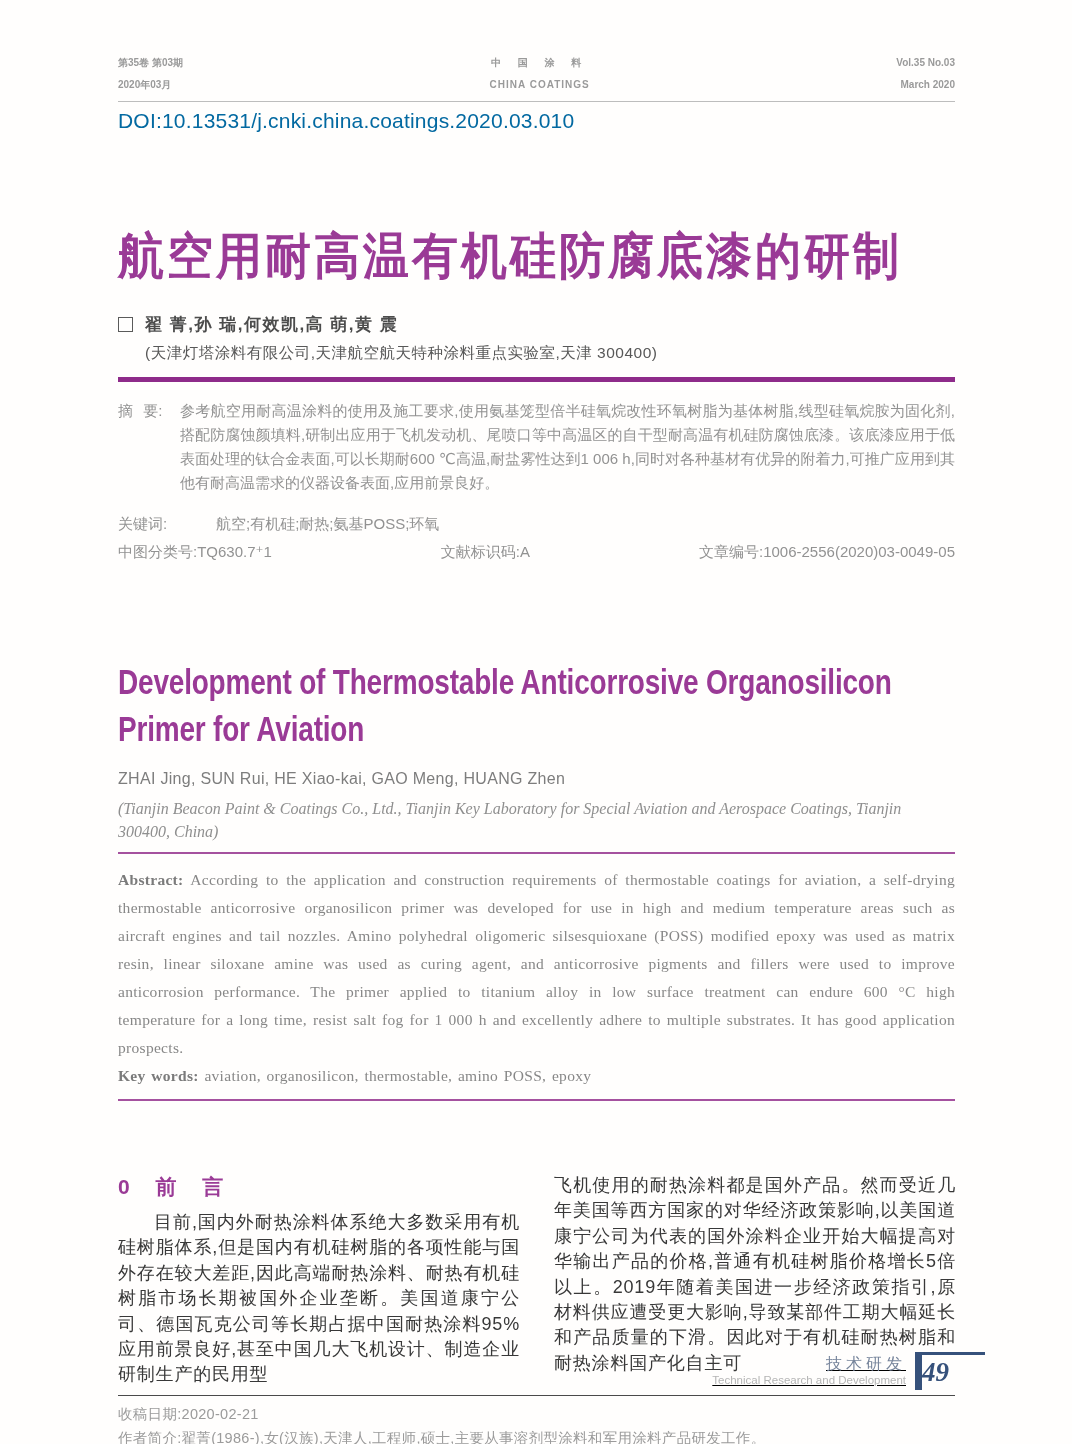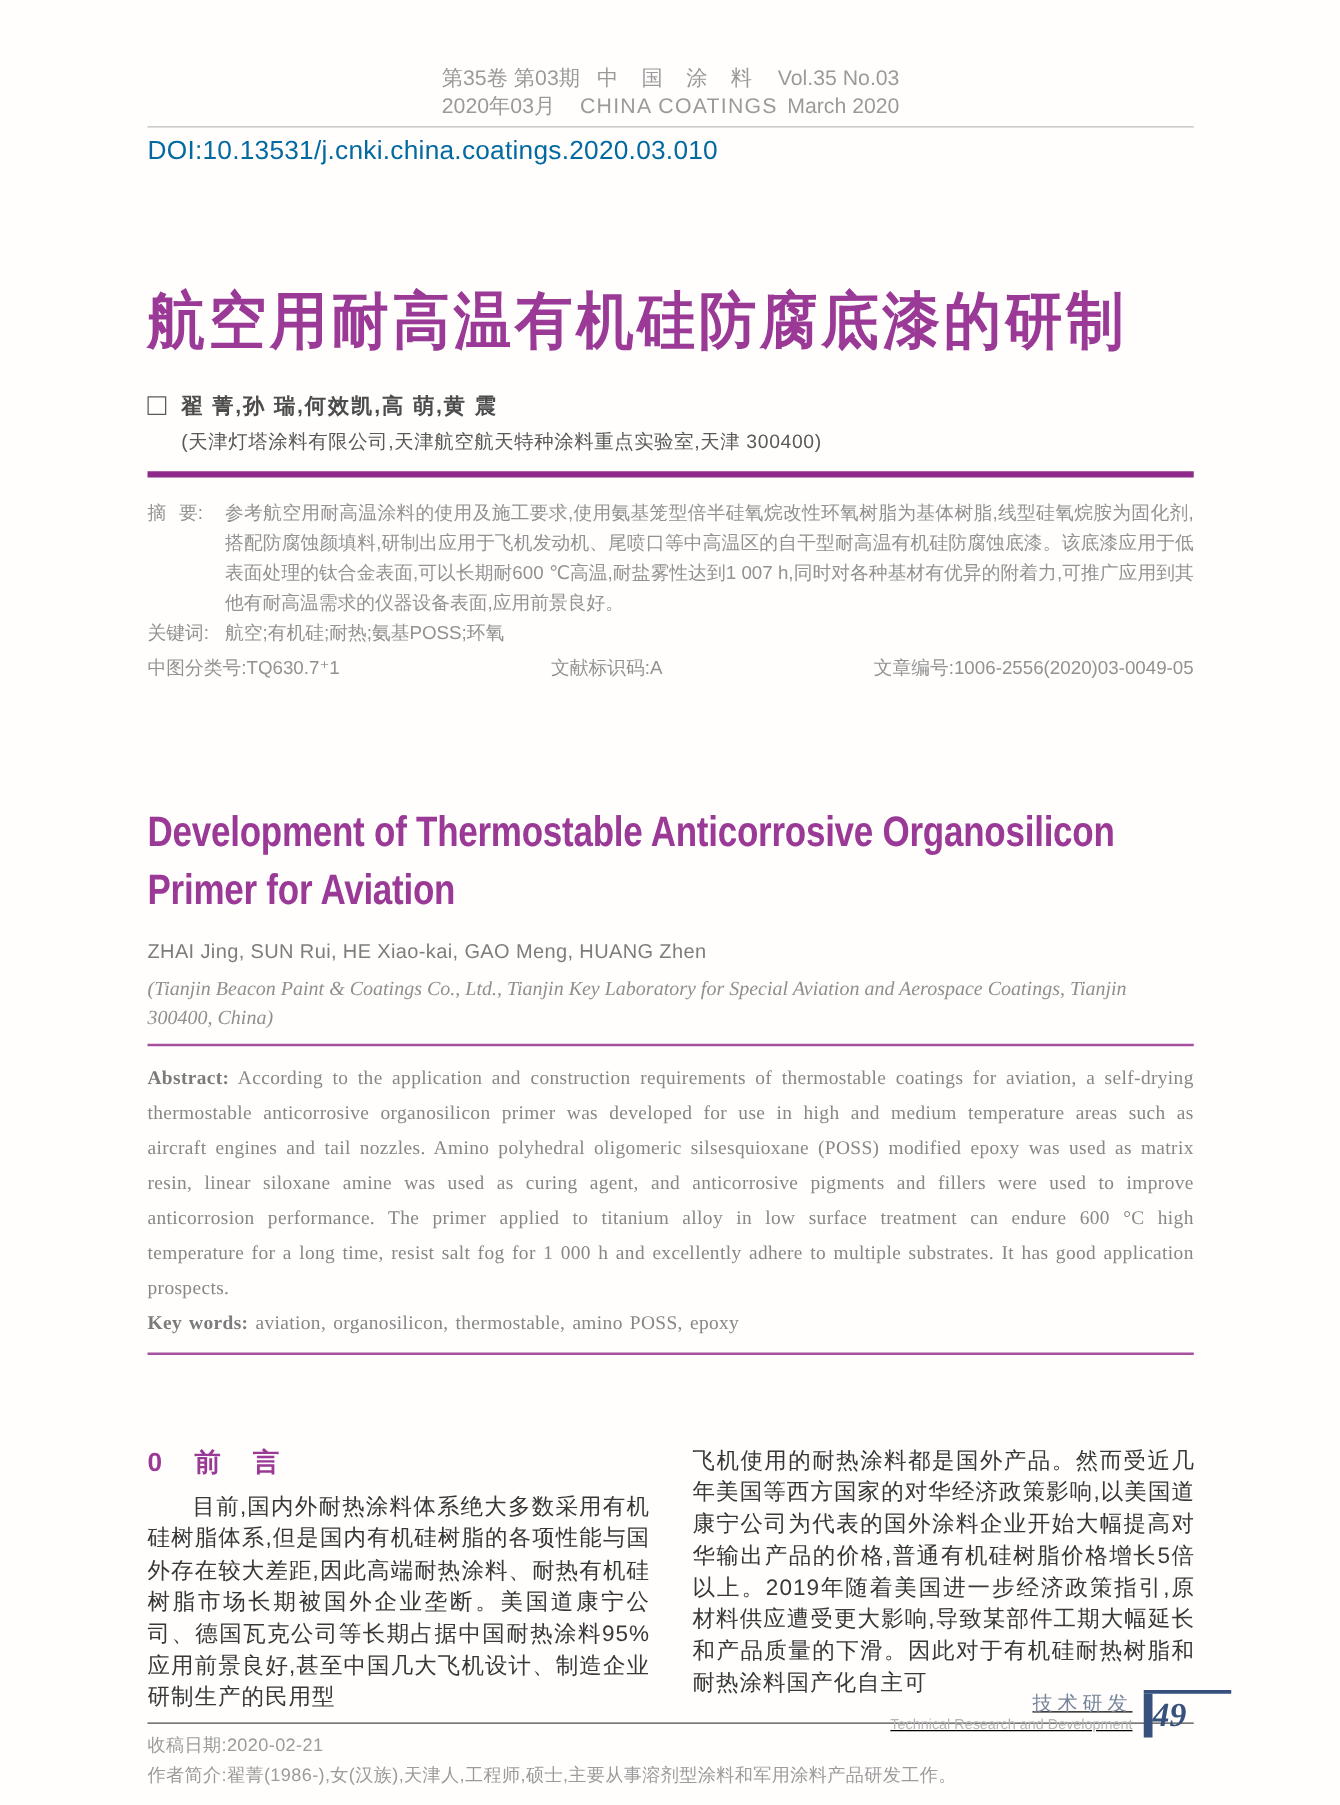--- a/index.html
+++ b/index.html
@@ -7,21 +7,21 @@
     position:relative;
     width:1072px;height:1444px;
     margin:0 auto;
     background:#fffefd;
     font-family:"Liberation Sans","DejaVu Sans",sans-serif;
     overflow:hidden;
     box-sizing:border-box;
     padding:52px 117px 0 118px;
   }
   
-  .hdr{display:flex;justify-content:center;color:#9a9a9a;font-size:17px;line-height:22px;}
+  .hdr{display:flex;justify-content:space-between;color:#9a9a9a;font-size:10px;line-height:22px;font-weight:bold;}
   .hdr .c{text-align:center;letter-spacing:1px;}
   .hdr .c .cn{letter-spacing:7px;}
   .hdr .r{text-align:right;}
   .hdr-rule{border:none;border-top:1px solid #bdbdbd;margin:5px 0 0 0;}
   .doi{margin-top:7px;font-size:21px;color:#0369a1;letter-spacing:.2px;}
   
   .title-cn{
     margin-top:92px;
     font-size:46px;font-weight:900;color:#9a3a96;
     letter-spacing:3px;line-height:62px;
@@ -31,21 +31,21 @@
   .authors-row{margin-top:26px;display:flex;align-items:center;}
   .author-box{width:13px;height:13px;border:1.5px solid #5a5a5a;margin-right:12px;flex:0 0 auto;}
   .authors{font-size:17px;color:#4c4c4c;letter-spacing:1.5px;font-weight:600;}
   .affil-cn{margin-top:7px;font-size:15.5px;color:#585858;letter-spacing:.5px;padding-left:27px;}
   .rule-thick{height:5px;background:#8e2b8a;margin-top:13px;}
   
   .abs-cn{margin-top:17px;color:#929292;font-size:15px;line-height:24px;}
   .abs-row{display:flex;}
   .abs-label{flex:0 0 62px;word-spacing:6px;}
   .abs-text{flex:1;text-align:justify;}
-  .kw-row{display:flex;margin-top:0;}
+  .kw-row{display:flex;margin-top:17px;gap:36px;}
   .meta-row{display:flex;justify-content:space-between;margin-top:4px;color:#929292;font-size:15px;}
   
   .title-en{
     margin-top:96px;
     font-size:28px;font-weight:bold;color:#9a3a96;
     line-height:38px;letter-spacing:-0.2px;
     transform:scaleY(1.22);transform-origin:left top;
     width:837px;
   }
   .authors-en{margin-top:34px;font-size:16px;color:#7d7d7d;letter-spacing:.3px;}
@@ -101,21 +101,21 @@
     <span class="author-box"></span>
     <span class="authors">翟 菁,孙 瑞,何效凯,高 萌,黄 震</span>
   </div>
   <div class="affil-cn">(天津灯塔涂料有限公司,天津航空航天特种涂料重点实验室,天津 300400)</div>
 
   <div class="rule-thick"></div>
 
   <div class="abs-cn">
     <div class="abs-row">
       <span class="abs-label">摘 要:</span>
-      <span class="abs-text">参考航空用耐高温涂料的使用及施工要求,使用氨基笼型倍半硅氧烷改性环氧树脂为基体树脂,线型硅氧烷胺为固化剂,搭配防腐蚀颜填料,研制出应用于飞机发动机、尾喷口等中高温区的自干型耐高温有机硅防腐蚀底漆。该底漆应用于低表面处理的钛合金表面,可以长期耐600 ℃高温,耐盐雾性达到1 007 h,同时对各种基材有优异的附着力,可推广应用到其他有耐高温需求的仪器设备表面,应用前景良好。</span>
+      <span class="abs-text">参考航空用耐高温涂料的使用及施工要求,使用氨基笼型倍半硅氧烷改性环氧树脂为基体树脂,线型硅氧烷胺为固化剂,搭配防腐蚀颜填料,研制出应用于飞机发动机、尾喷口等中高温区的自干型耐高温有机硅防腐蚀底漆。该底漆应用于低表面处理的钛合金表面,可以长期耐600 ℃高温,耐盐雾性达到1 006 h,同时对各种基材有优异的附着力,可推广应用到其他有耐高温需求的仪器设备表面,应用前景良好。</span>
     </div>
     <div class="kw-row">
       <span class="abs-label">关键词:</span>
       <span class="abs-text">航空;有机硅;耐热;氨基POSS;环氧</span>
     </div>
     <div class="meta-row">
       <span>中图分类号:TQ630.7⁺1</span>
       <span>文献标识码:A</span>
       <span>文章编号:1006-2556(2020)03-0049-05</span>
     </div>

